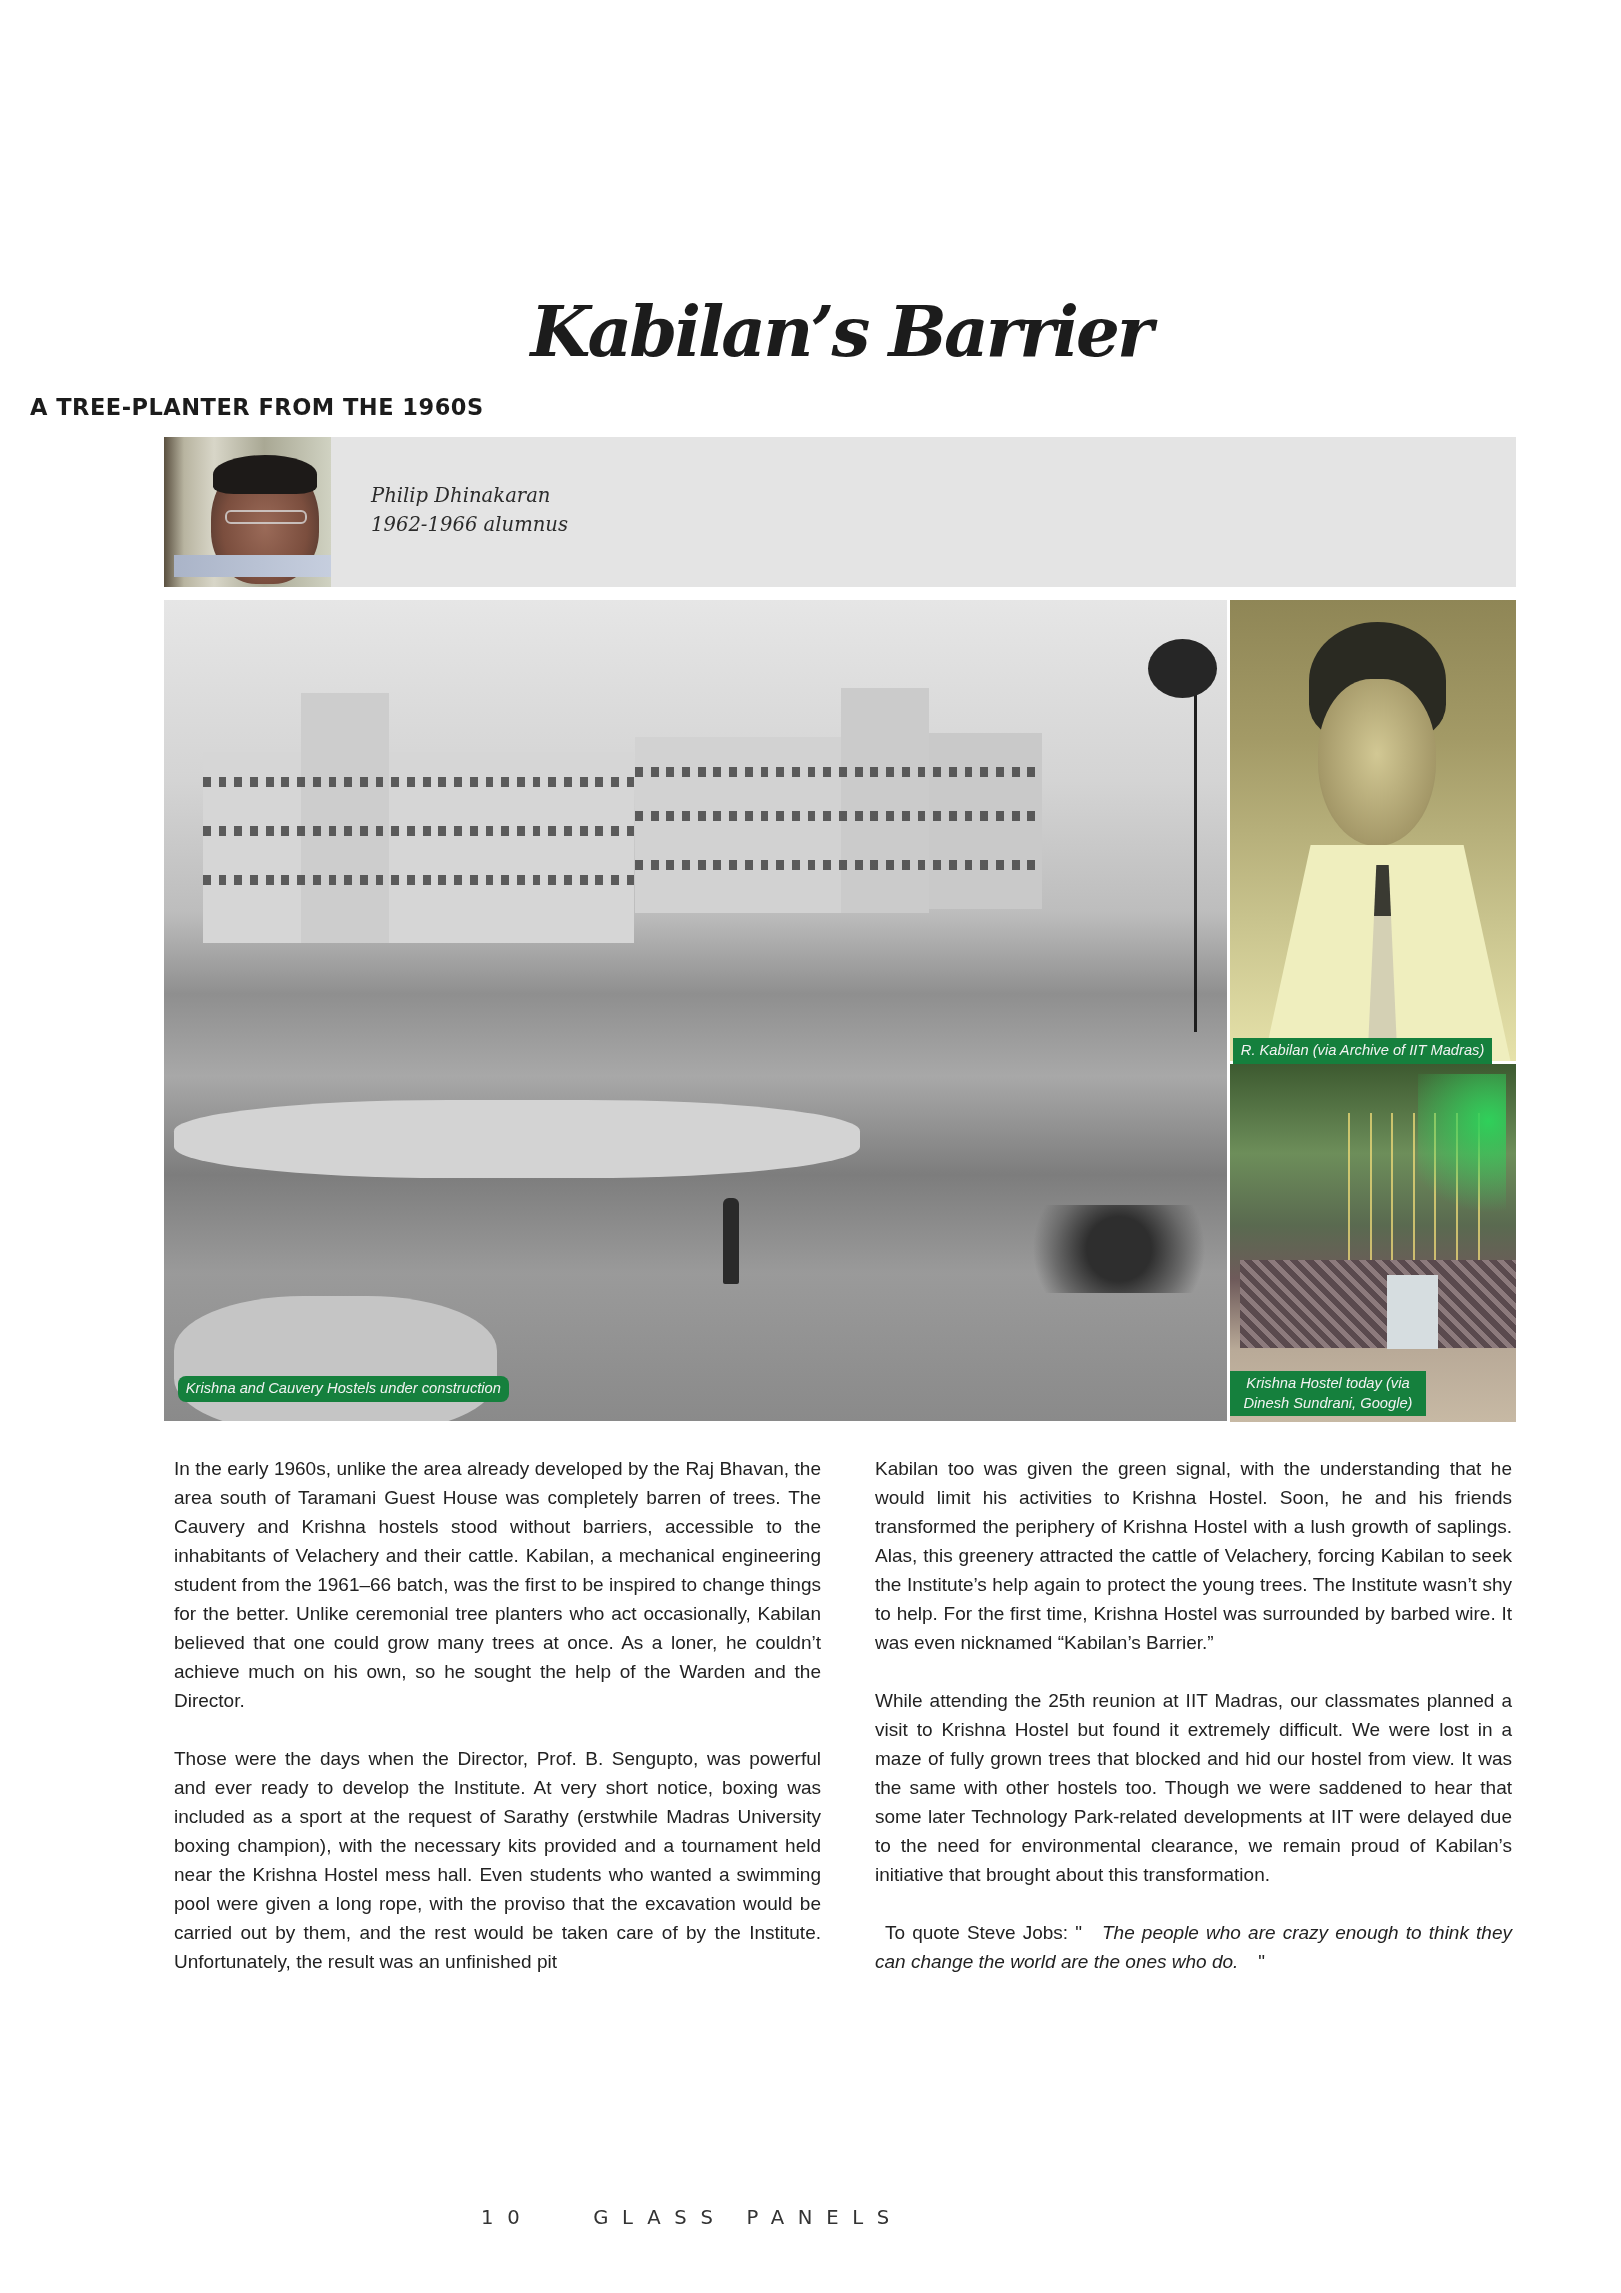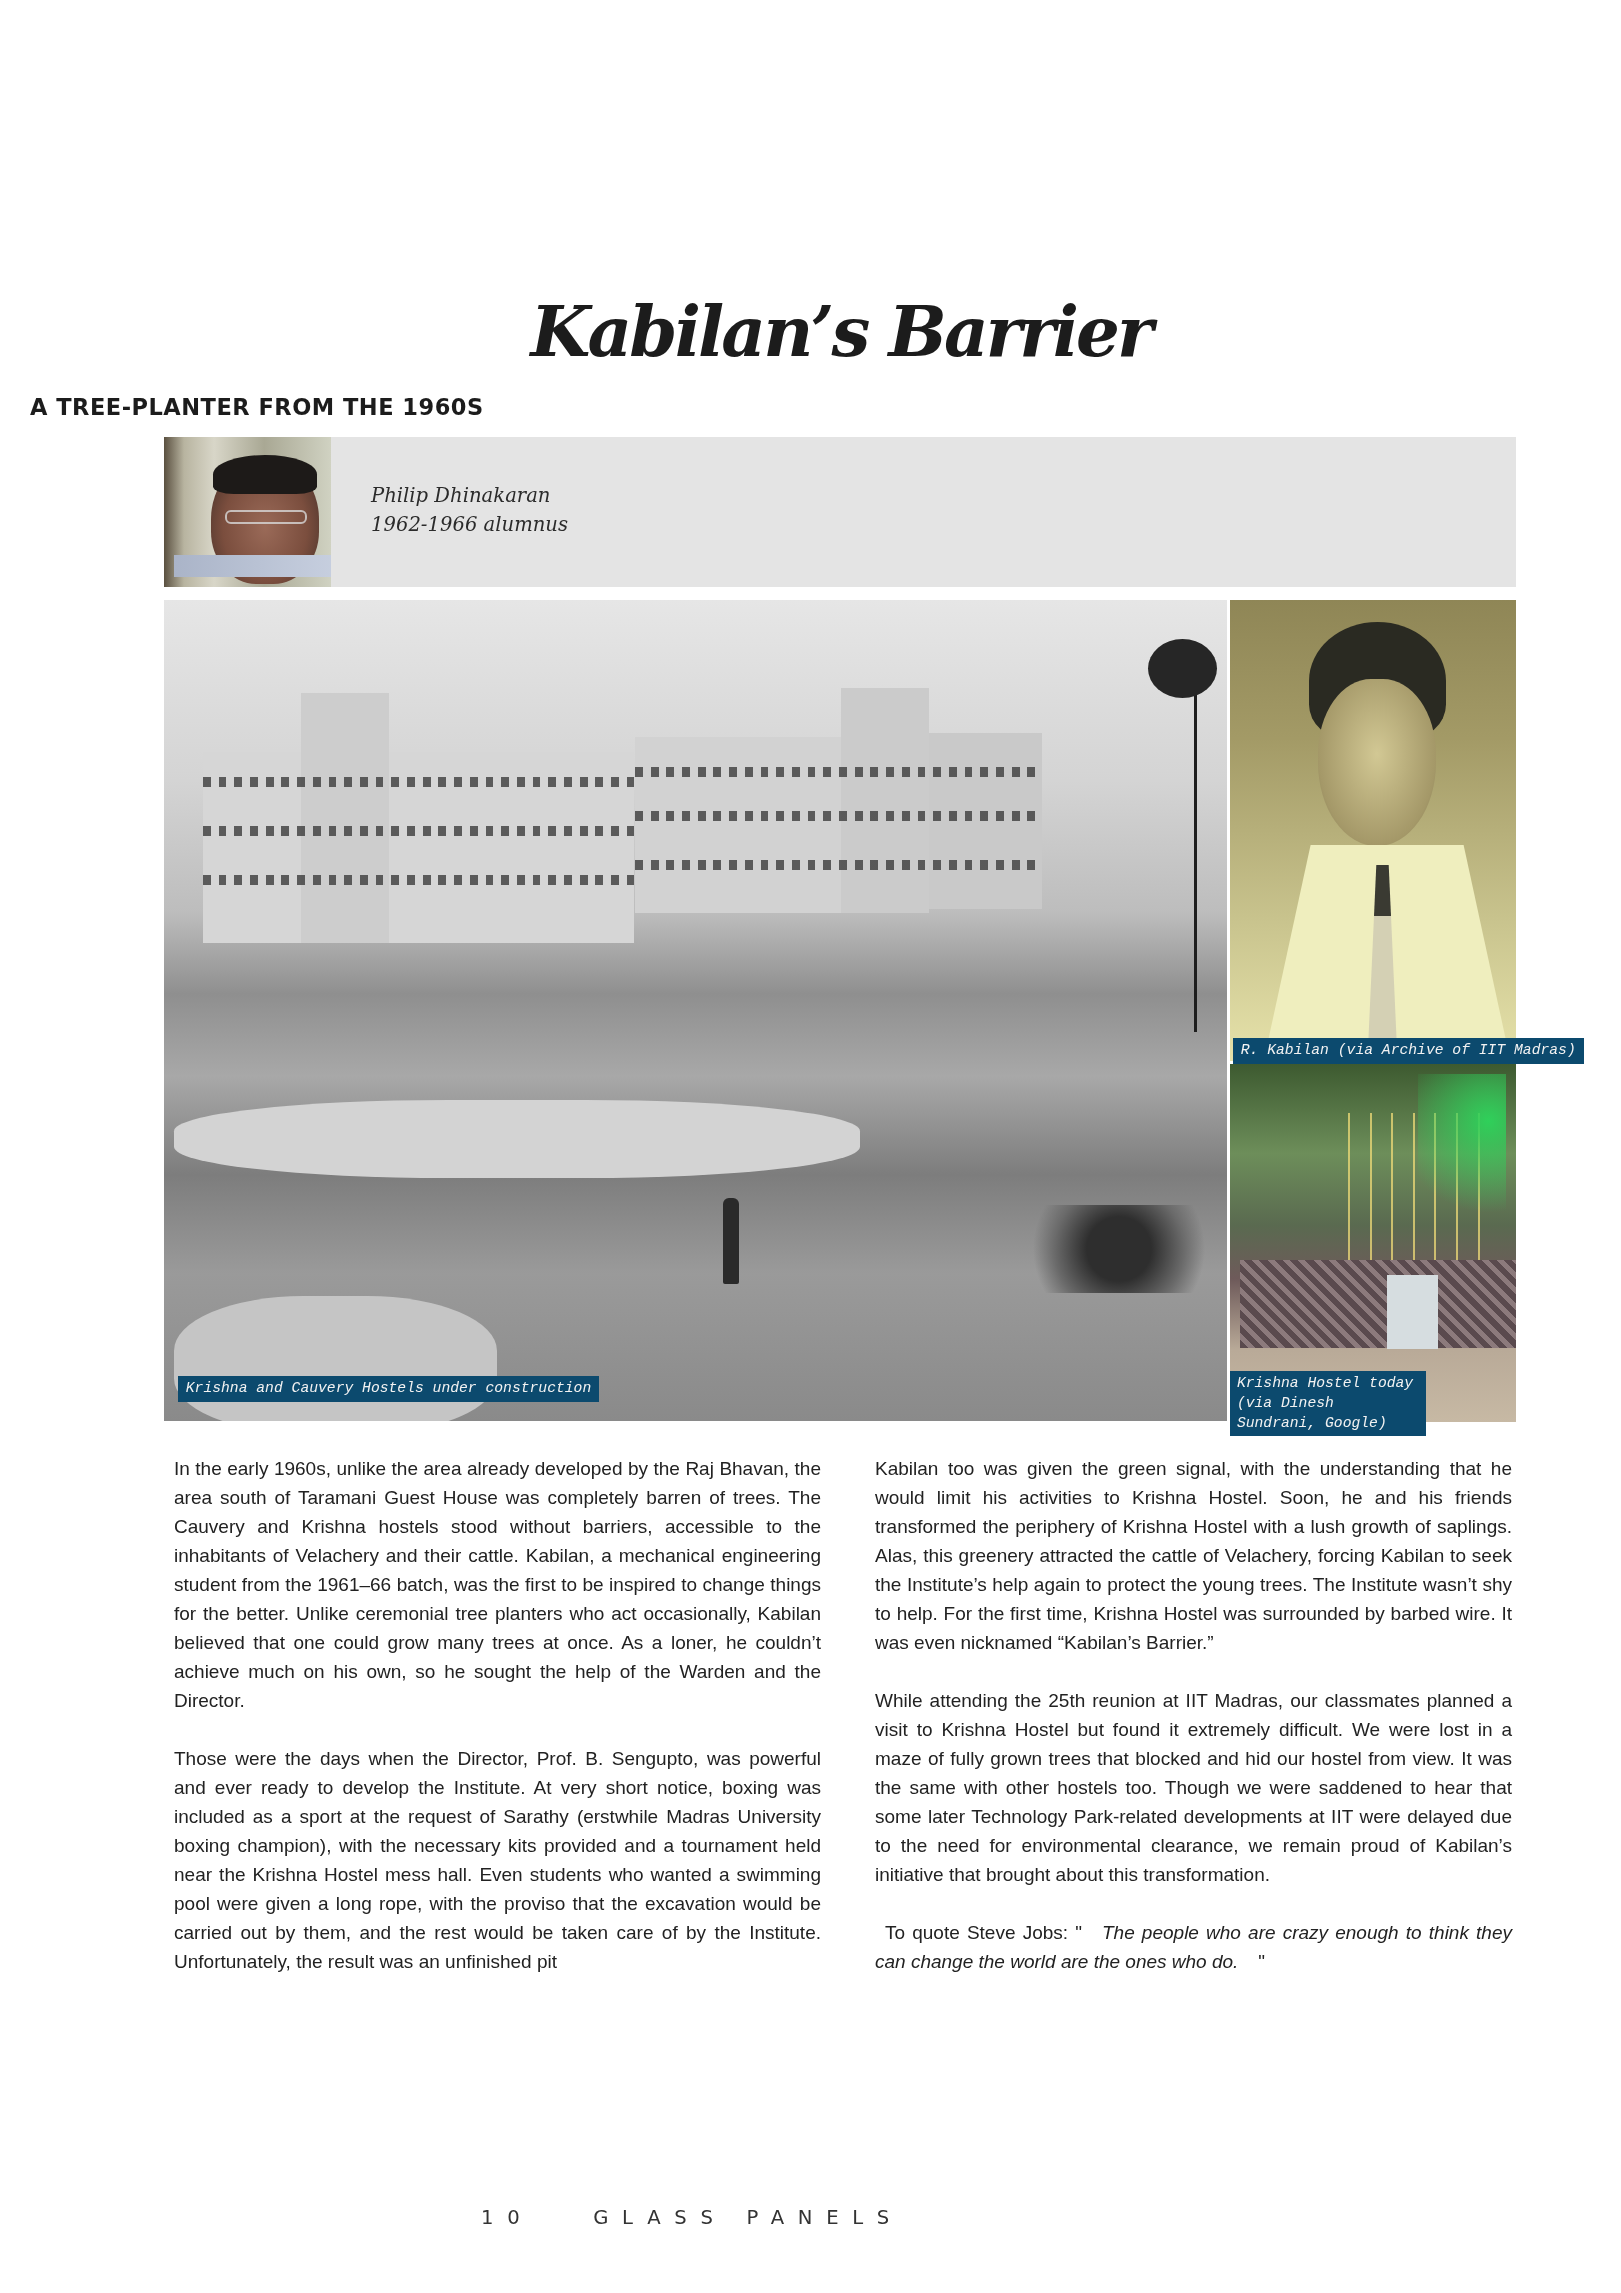--- a/index.html
+++ b/index.html
@@ -67,25 +67,25 @@
   .win-row { position: absolute; height: 9.8px; background: repeating-linear-gradient(90deg, #3c3c3c 0 7.8px, transparent 7.8px 15.7px); opacity: 0.8; }
   .pond { position: absolute; background: #cbcbcb; border-radius: 40%; }
   .pond.p1 { left: 0; top: 490px; width: 686px; height: 78px; background: #d3d3d3; }
   .pond.p2 { left: 0; top: 686px; width: 323px; height: 137px; background: #c5c5c5; }
   .figure { position: absolute; left: 549px; top: 588px; width: 15.7px; height: 86px; background: #2a2a2a; border-radius: 5.9px 5.9px 2px 2px; }
   .palm { position: absolute; right: 19.6px; top: 59px; width: 3.9px; height: 363px; background: #1e1e1e; }
   .palm-top { position: absolute; right: 0; top: 29px; width: 69px; height: 59px; border-radius: 50%; background: #262626; }
   .rubble { position: absolute; right: 0; bottom: 118px; width: 196px; height: 88px; background: radial-gradient(circle, #2e2e2e 0 30%, #6a6a6a 60%, transparent 80%); }
 
   .caption {
-    position: absolute; background: #0c4a6e; color: #f2f2f2;
-    font-family: Liberation Mono, monospace; font-style: italic;
-    font-size: 14.7px; line-height: 1.35; padding: 2.9px 7.8px;
+    position: absolute; background: #15803d; color: #f2f2f2;
+    font-family: Liberation Sans, sans-serif; font-style: italic;
+    font-size: 14.7px; line-height: 1.35; padding: 2.9px 7.8px; text-align: center;
   }
-  .cap-main { left: 148px; top: 1346px; }
+  .cap-main { left: 148px; top: 1346px; border-radius: 8px; }
   .cap-kabilan { left: 1203px; top: 1008px; }
   .cap-today { left: 1200px; top: 1341px; width: 196px; padding: 2.9px 6.9px; }
 
   
   .portrait {
     position: absolute; left: 1200px; top: 570px; width: 286px; height: 461px;
     overflow: hidden;
     background: linear-gradient(180deg, #8f8656 0%, #a39a66 30%, #c9c48e 70%, #e6e2aa 100%);
   }
   .portrait .hair { position: absolute; left: 69px; top: 11.8px; width: 137px; height: 118px; border-radius: 50% 50% 30% 30%; background: #2a2a22; }

